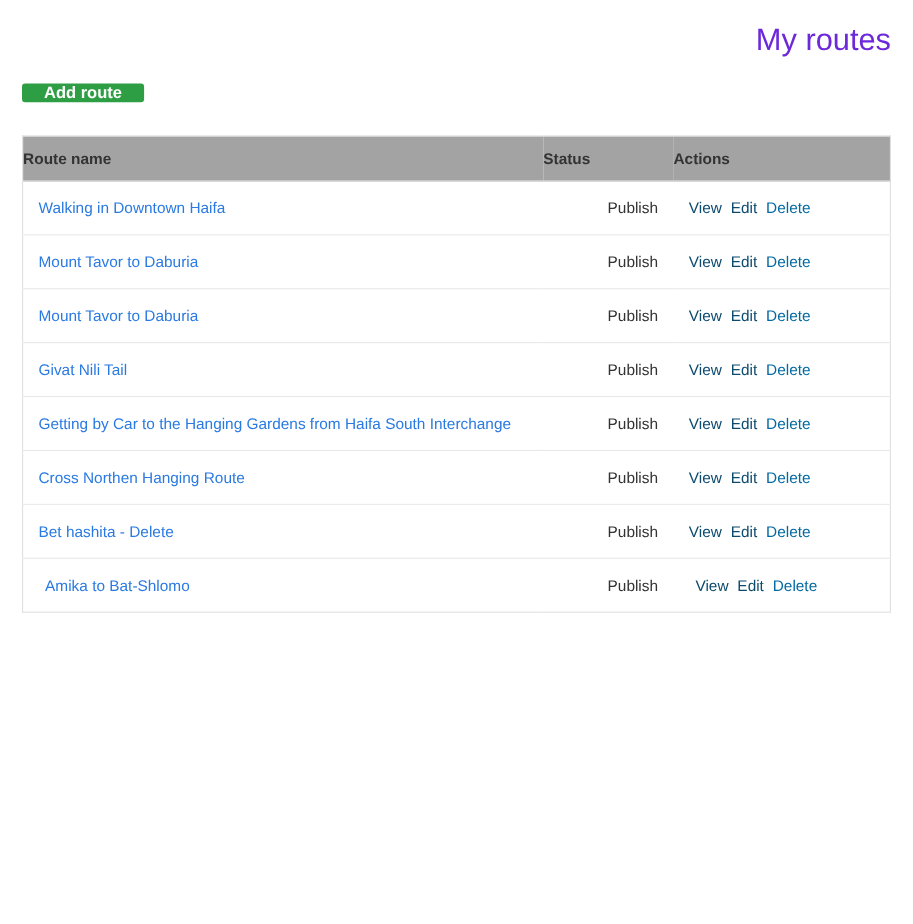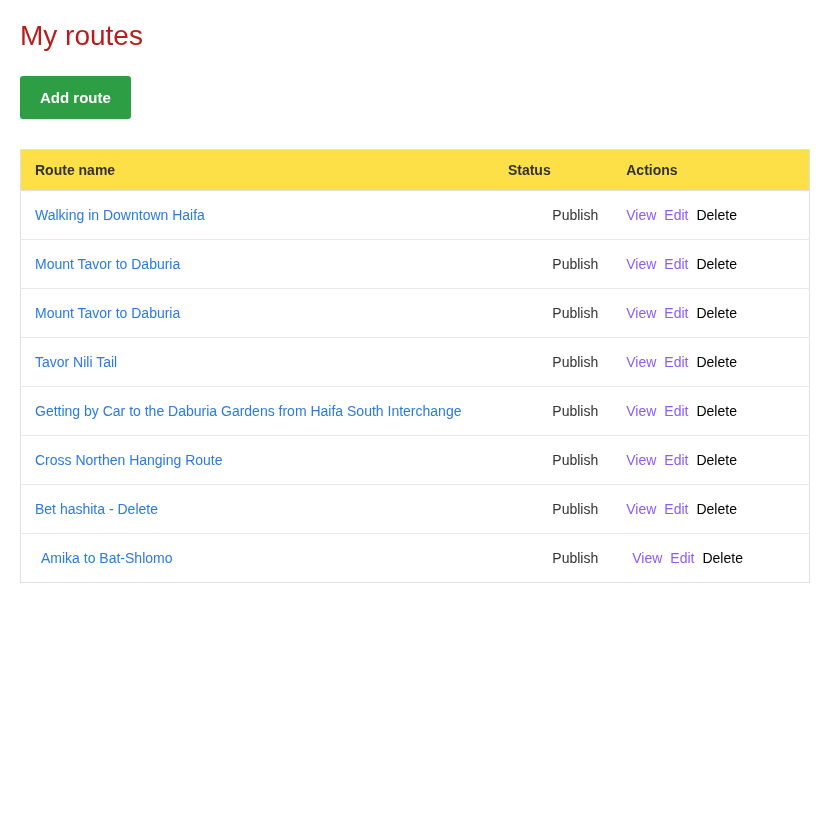--- a/index.html
+++ b/index.html
@@ -13,51 +13,52 @@
       background: #fff;
       color: #333;
       padding: 20px 20px;
       width: 830px;
       min-height: 840px;
     }
 
     .page-title {
       font-size: 28px;
       font-weight: 400;
-      color: #b91c1c;
+      color: #6d28d9;
       margin-bottom: 24px;
+      text-align: right;
     }
 
     .add-route-btn {
       background-color: #2e9e44;
       color: #fff;
       border: none;
-      padding: 13px 20px;
+      padding: 0 20px;
       font-size: 15px;
       font-weight: 600;
       cursor: pointer;
       border-radius: 3px;
       margin-bottom: 30px;
       display: inline-block;
     }
 
     .routes-table {
       width: 100%;
       border-collapse: collapse;
       border: 1px solid #e0e0e0;
     }
 
     .routes-table th {
       text-align: left;
-      padding: 12px 14px;
+      padding: 12px 0;
       font-weight: 700;
       font-size: 14px;
       color: #333;
       border-bottom: 1px solid #e0e0e0;
-      background: #fde047;
+      background: #a3a3a3;
     }
 
     .routes-table td {
       padding: 16px 14px;
       font-size: 14px;
       border-bottom: 1px solid #e8e8e8;
       vertical-align: middle;
     }
 
     .routes-table tr:last-child td {
@@ -76,29 +77,29 @@
       min-width: 80px;
       text-align: right;
     }
 
     .actions-cell {
       min-width: 160px;
       white-space: nowrap;
     }
 
     .action-link {
-      color: #8b5cf6;
+      color: #0c4a6e;
       text-decoration: none;
       cursor: pointer;
       margin-right: 8px;
       font-size: 14px;
     }
 
     .action-link.delete {
-      color: #000000;
+      color: #0369a1;
     }
 
     .col-name {
       width: 60%;
     }
 
     .col-status {
       width: 15%;
     }
 
@@ -133,26 +134,26 @@
         <td class="col-name"><a class="route-name-link" href="#">Mount Tavor to Daburia</a></td>
         <td class="col-status status-cell">Publish</td>
         <td class="col-actions actions-cell"><a class="action-link" href="#">View</a><a class="action-link" href="#">Edit</a><a class="action-link delete" href="#">Delete</a></td>
       </tr>
       <tr>
         <td class="col-name"><a class="route-name-link" href="#">Mount Tavor to Daburia</a></td>
         <td class="col-status status-cell">Publish</td>
         <td class="col-actions actions-cell"><a class="action-link" href="#">View</a><a class="action-link" href="#">Edit</a><a class="action-link delete" href="#">Delete</a></td>
       </tr>
       <tr>
-        <td class="col-name"><a class="route-name-link" href="#">Tavor Nili Tail</a></td>
+        <td class="col-name"><a class="route-name-link" href="#">Givat Nili Tail</a></td>
         <td class="col-status status-cell">Publish</td>
         <td class="col-actions actions-cell"><a class="action-link" href="#">View</a><a class="action-link" href="#">Edit</a><a class="action-link delete" href="#">Delete</a></td>
       </tr>
       <tr>
-        <td class="col-name"><a class="route-name-link" href="#">Getting by Car to the Daburia Gardens from Haifa South Interchange</a></td>
+        <td class="col-name"><a class="route-name-link" href="#">Getting by Car to the Hanging Gardens from Haifa South Interchange</a></td>
         <td class="col-status status-cell">Publish</td>
         <td class="col-actions actions-cell"><a class="action-link" href="#">View</a><a class="action-link" href="#">Edit</a><a class="action-link delete" href="#">Delete</a></td>
       </tr>
       <tr>
         <td class="col-name"><a class="route-name-link" href="#">Cross Northen Hanging Route</a></td>
         <td class="col-status status-cell">Publish</td>
         <td class="col-actions actions-cell"><a class="action-link" href="#">View</a><a class="action-link" href="#">Edit</a><a class="action-link delete" href="#">Delete</a></td>
       </tr>
       <tr>
         <td class="col-name"><a class="route-name-link" href="#">Bet hashita - Delete</a></td>

